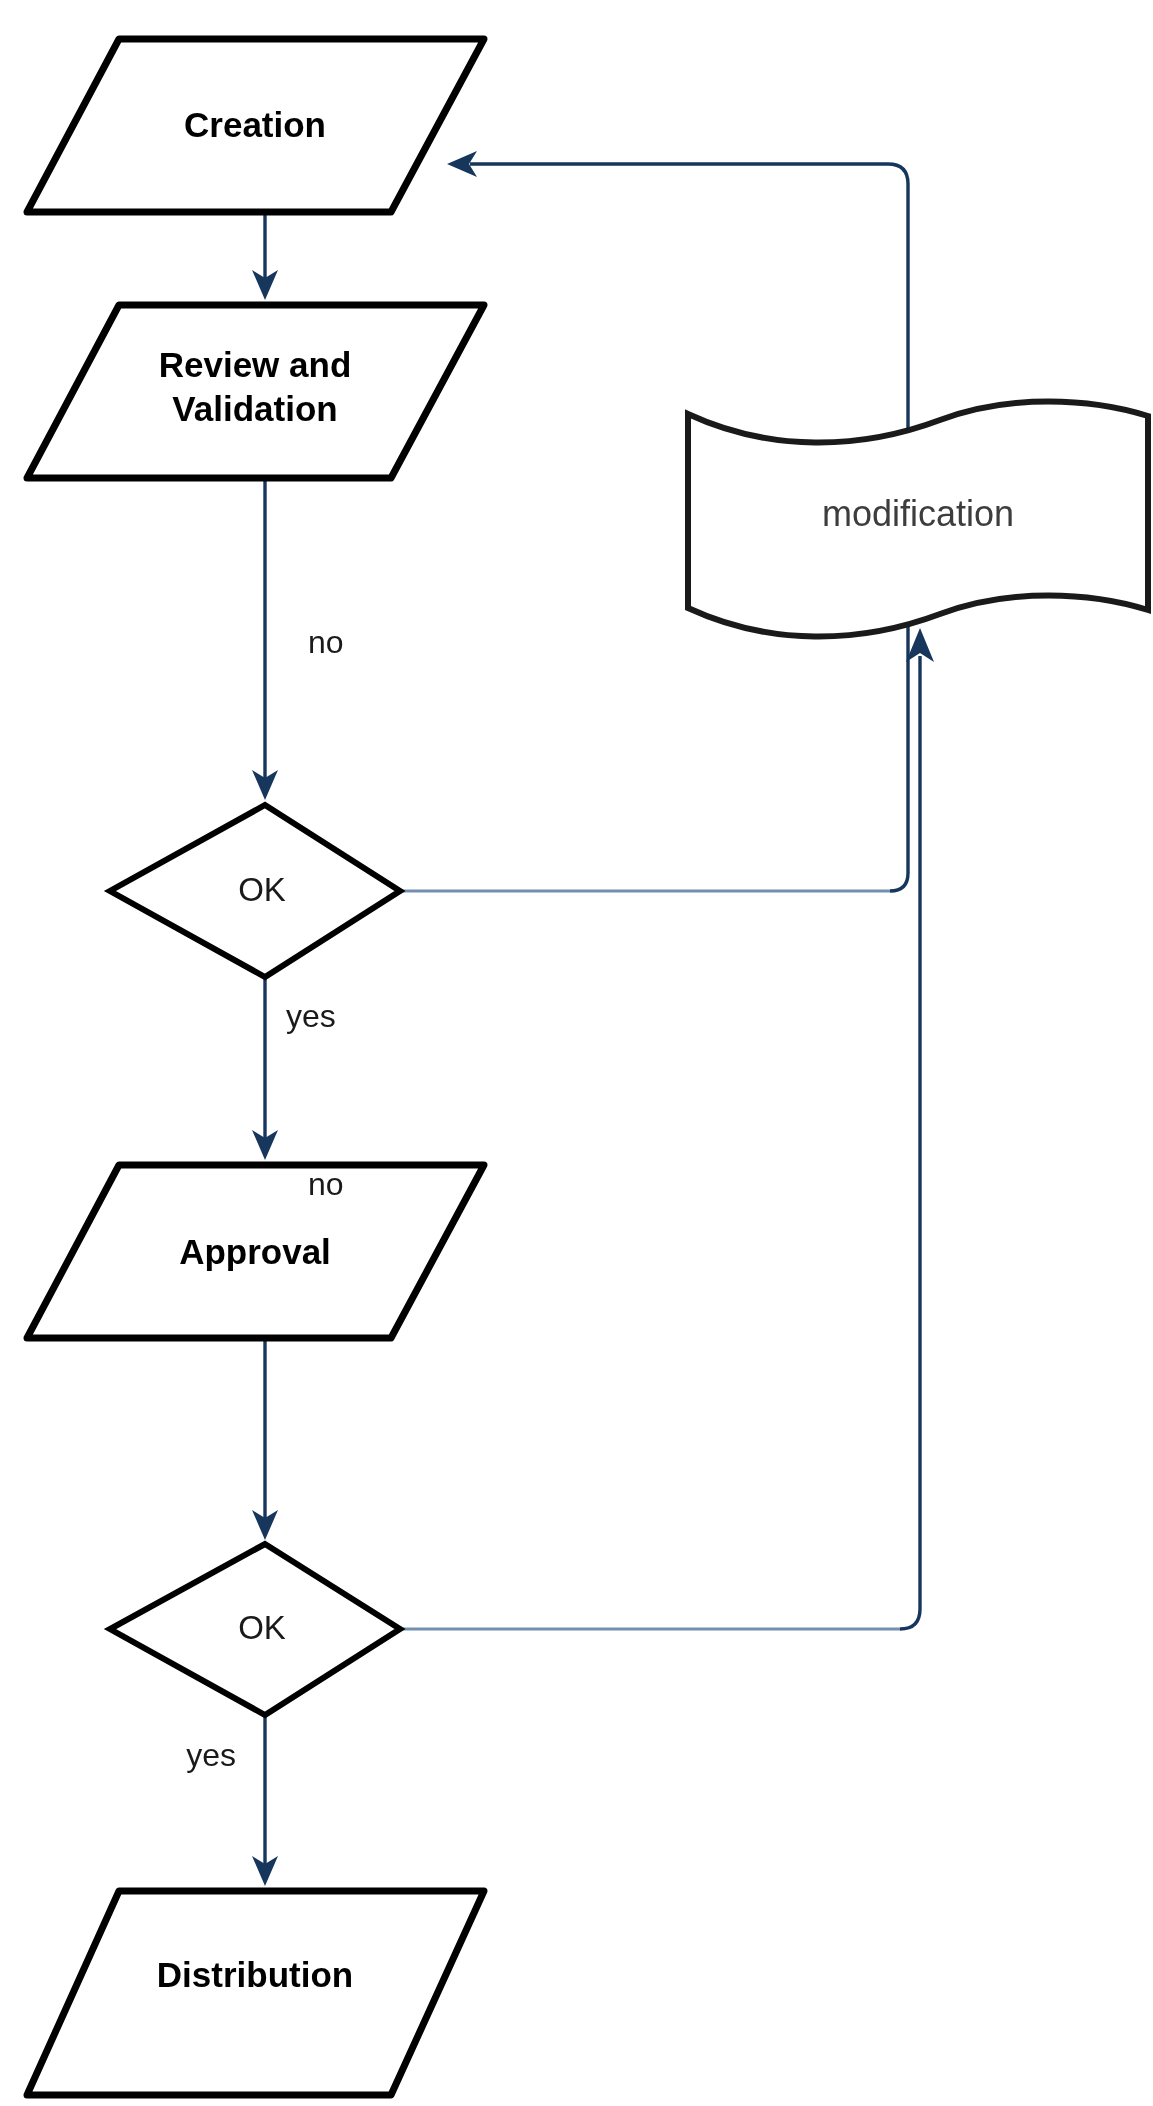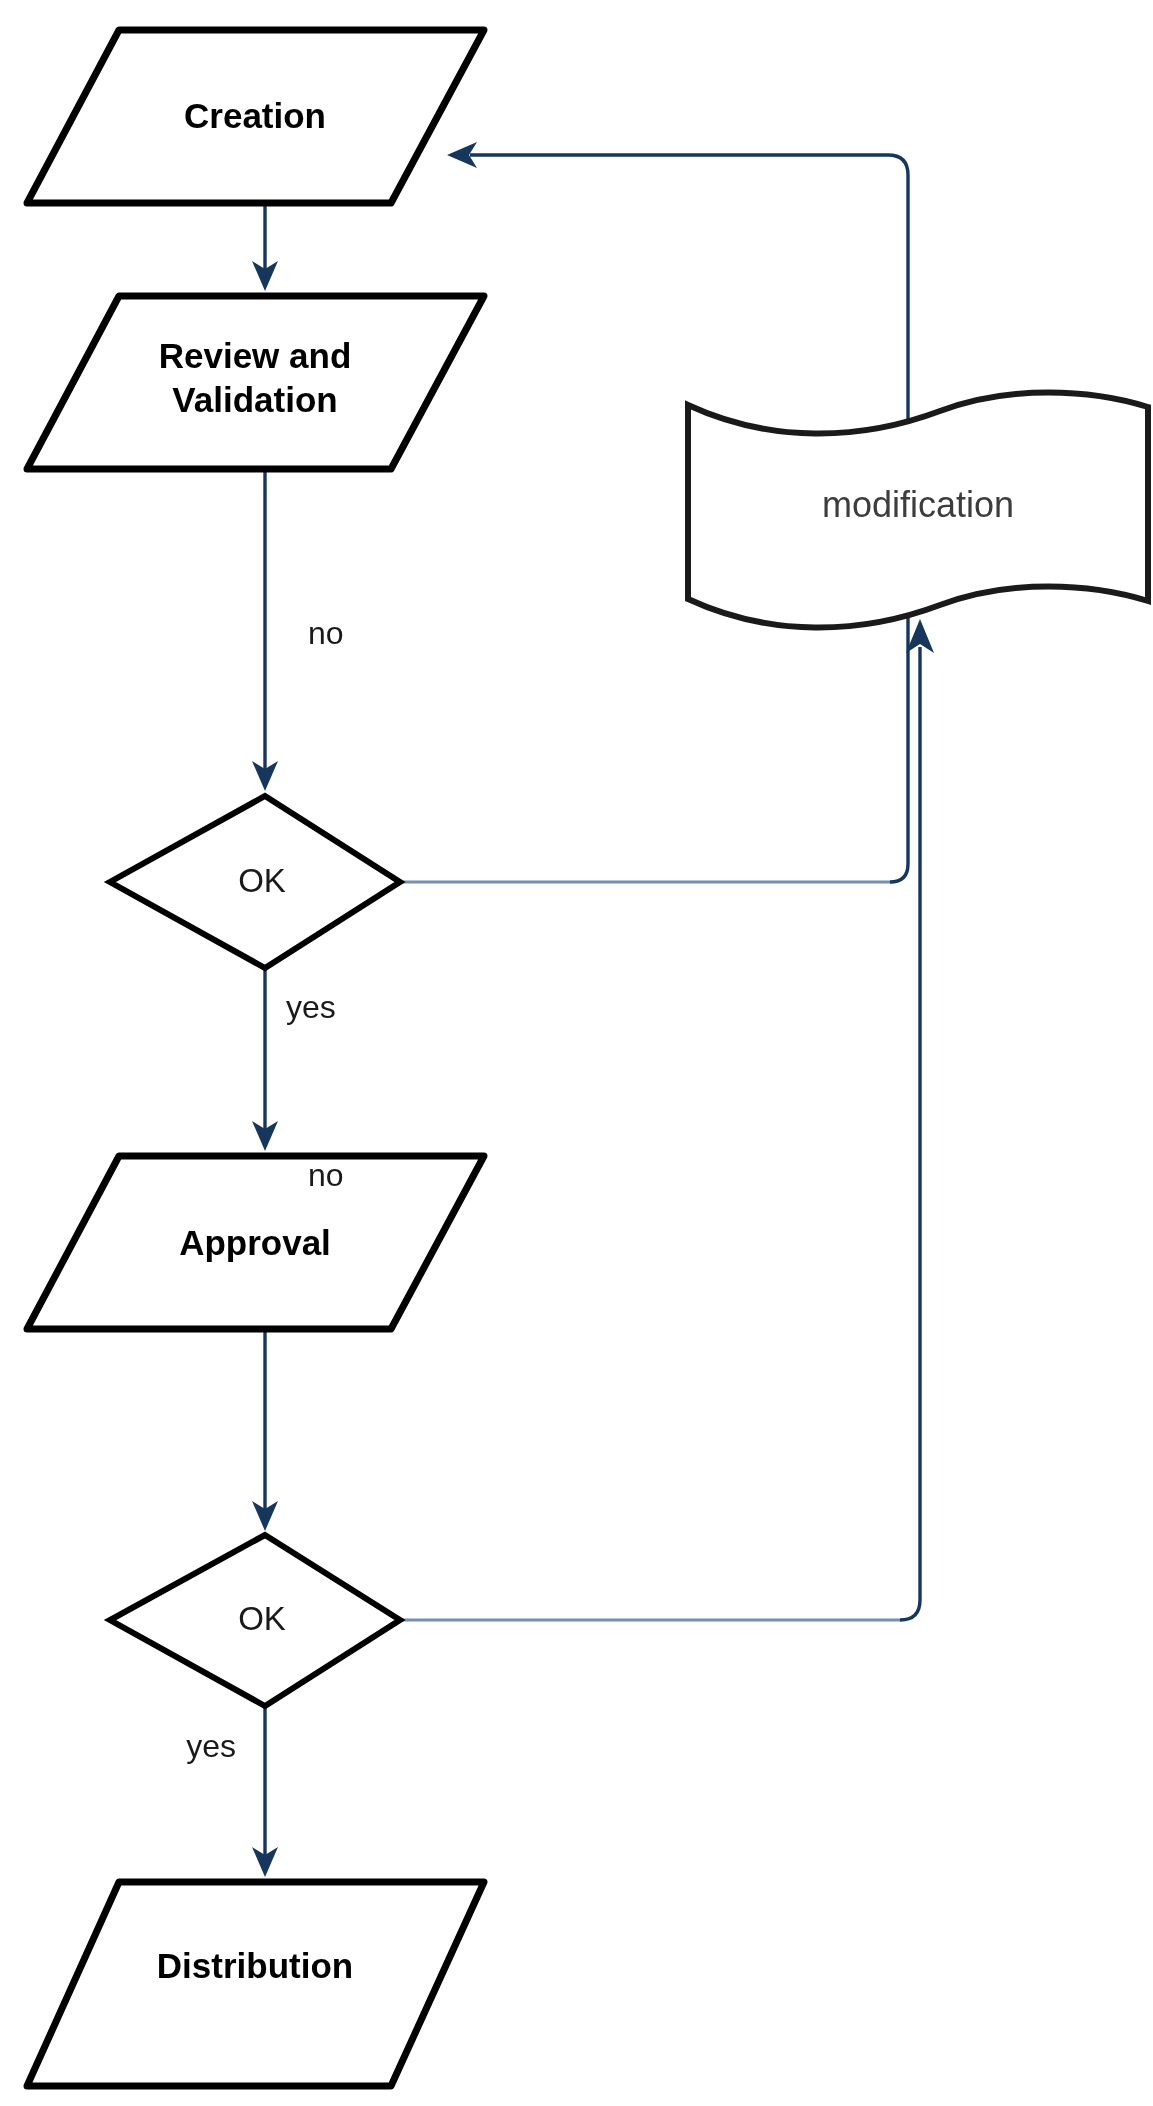--- a/index.html
+++ b/index.html
@@ -9,21 +9,21 @@
   }
   body {
     width: 1153px;
     height: 2106px;
     font-family: "Liberation Sans", sans-serif;
     position: relative;
     overflow: hidden;
   }
   #flow-root {
     position: absolute;
-    top: 7px; left: 0;
+    top: 16px; left: 0;
     width: 1153px;
     height: 1892px;
   }
   svg.canvas {
     position: absolute;
     top: 0; left: 0;
     width: 1153px;
     height: 2106px;
     display: block;
   }

